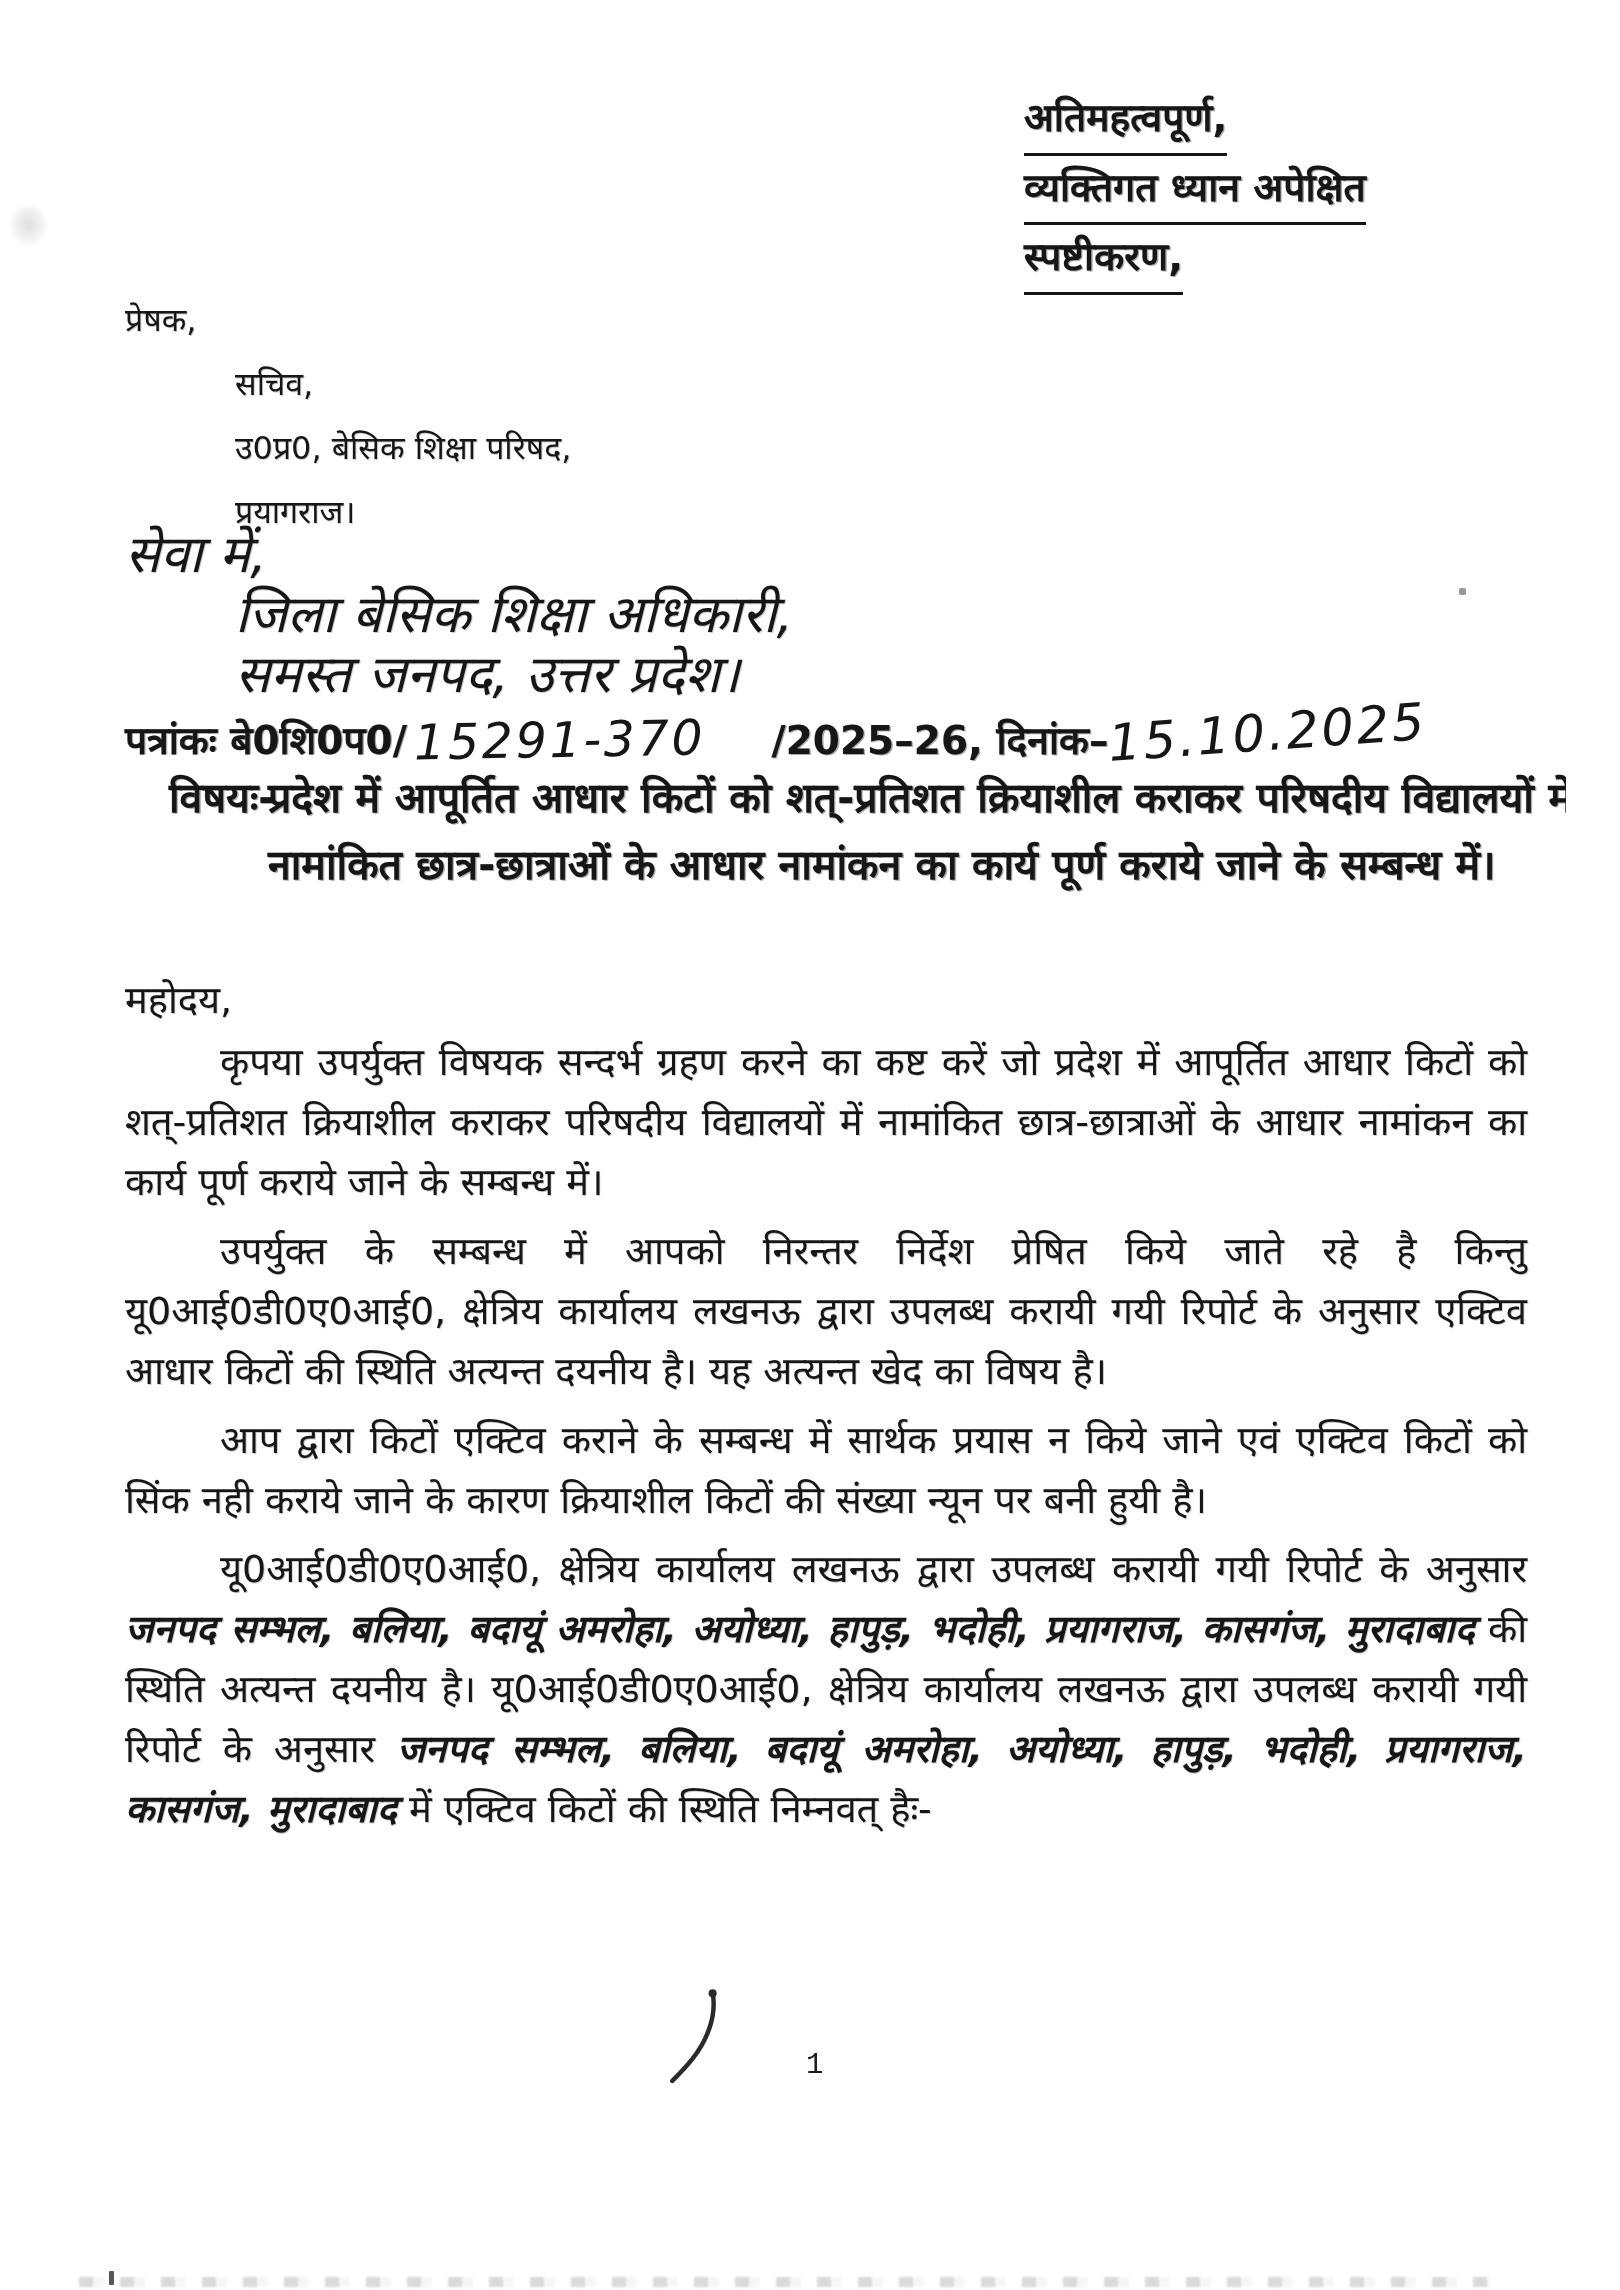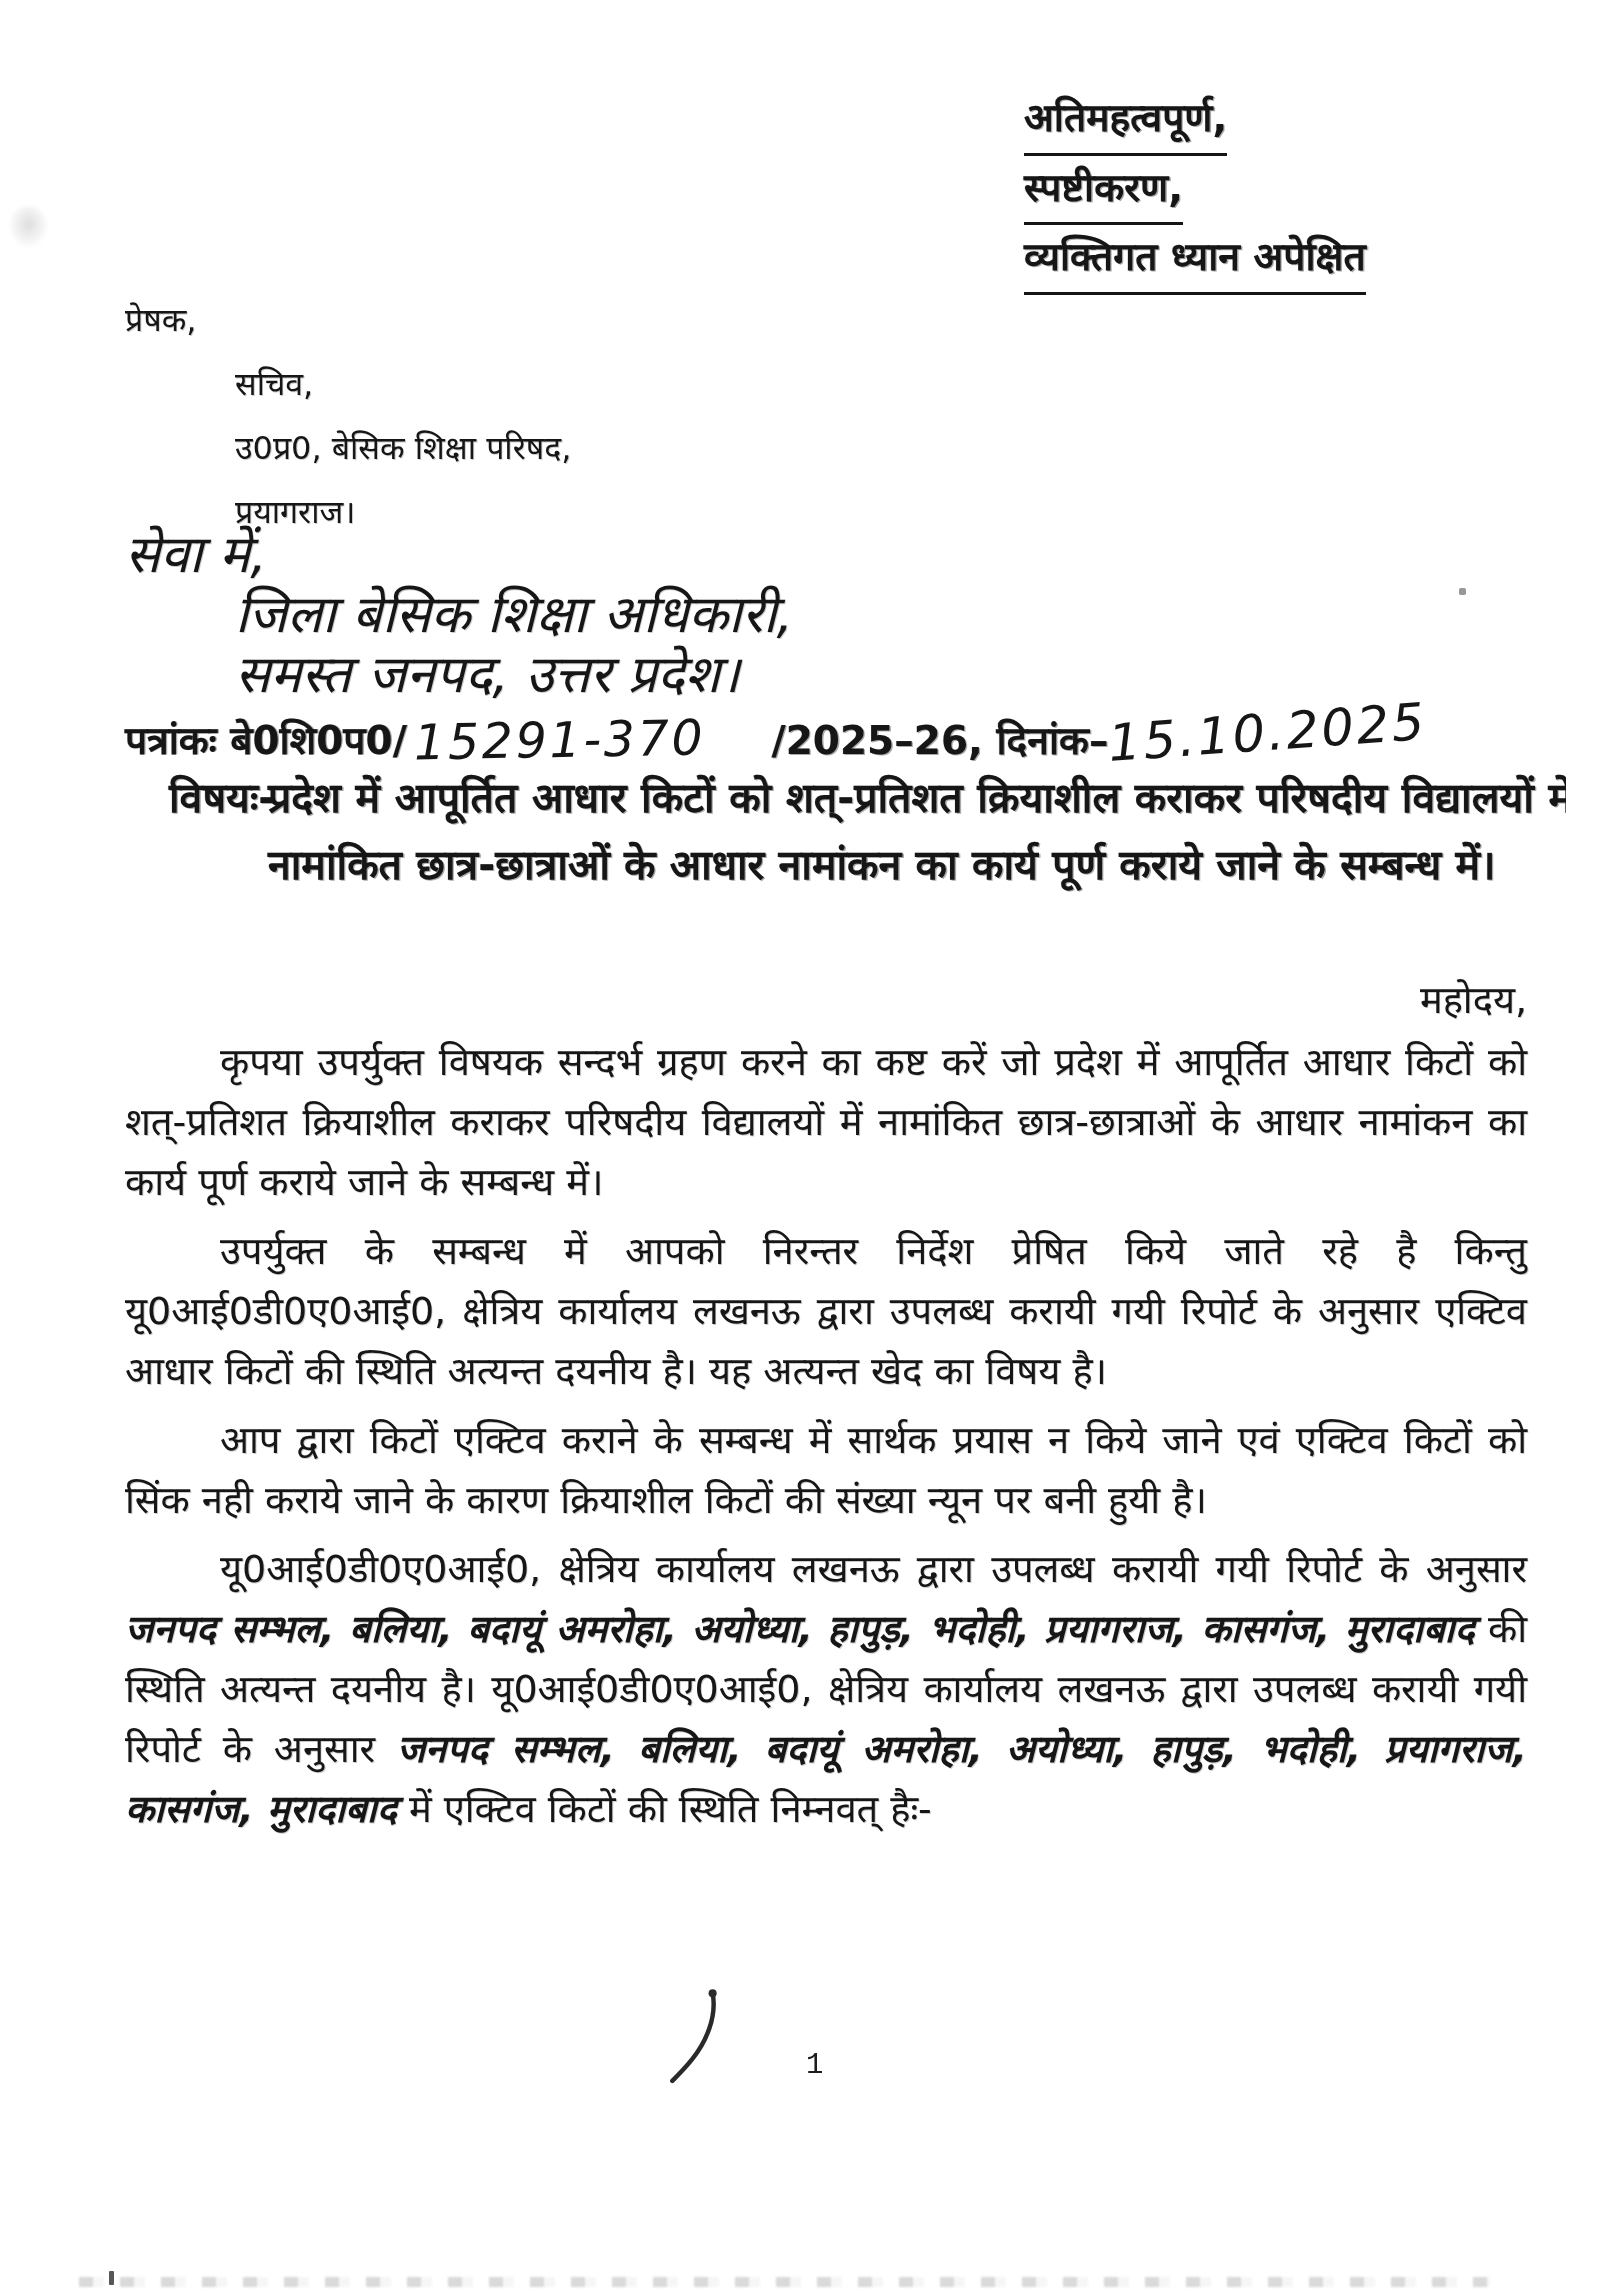--- a/index.html
+++ b/index.html
@@ -44,21 +44,21 @@
     font-size:41px;font-weight:700;line-height:67px;
     padding-left:99px;text-align:justify;box-sizing:border-box;margin-left:44px;
   }
   .subject-label{position:absolute;left:0;top:0;}
 
   
   .letter-body{
     position:absolute;left:125px;top:970px;width:1402px;
     font-size:38px;line-height:60px;text-align:justify;
   }
-  .salutation{margin:0 0 1.8px 0;text-align:right;}
+  .salutation{margin:0 0 1.8px 0;text-align:left;}
   .para{margin:0 0 9px 0;text-indent:95px;}
   .districts{font-weight:700;font-style:italic;}
 
   
   .hand-stroke{position:absolute;left:665px;top:1986px;}
 
   
   .page-number{
     position:absolute;left:806px;top:2049px;
     font-family:"Liberation Mono","DejaVu Sans Mono",monospace;
@@ -91,22 +91,22 @@
 </head>
 <body>
 
 <div class="page">
 
   <div class="smudge"></div>
   <div class="speck"></div>
 
   <div class="header-tags ink-heavy">
     <div class="tag"><span>अतिमहत्वपूर्ण,</span></div>
+    <div class="tag"><span>व्यक्तिगत ध्यान अपेक्षित</span></div>
     <div class="tag"><span>स्पष्टीकरण,</span></div>
-    <div class="tag"><span>व्यक्तिगत ध्यान अपेक्षित</span></div>
   </div>
 
   <div class="sender ink">
     <div>प्रेषक,</div>
     <div class="block-indent">सचिव,</div>
     <div class="block-indent">उ0प्र0, बेसिक शिक्षा परिषद,</div>
     <div class="block-indent">प्रयागराज।</div>
   </div>
 
   <div class="recipient ink">

